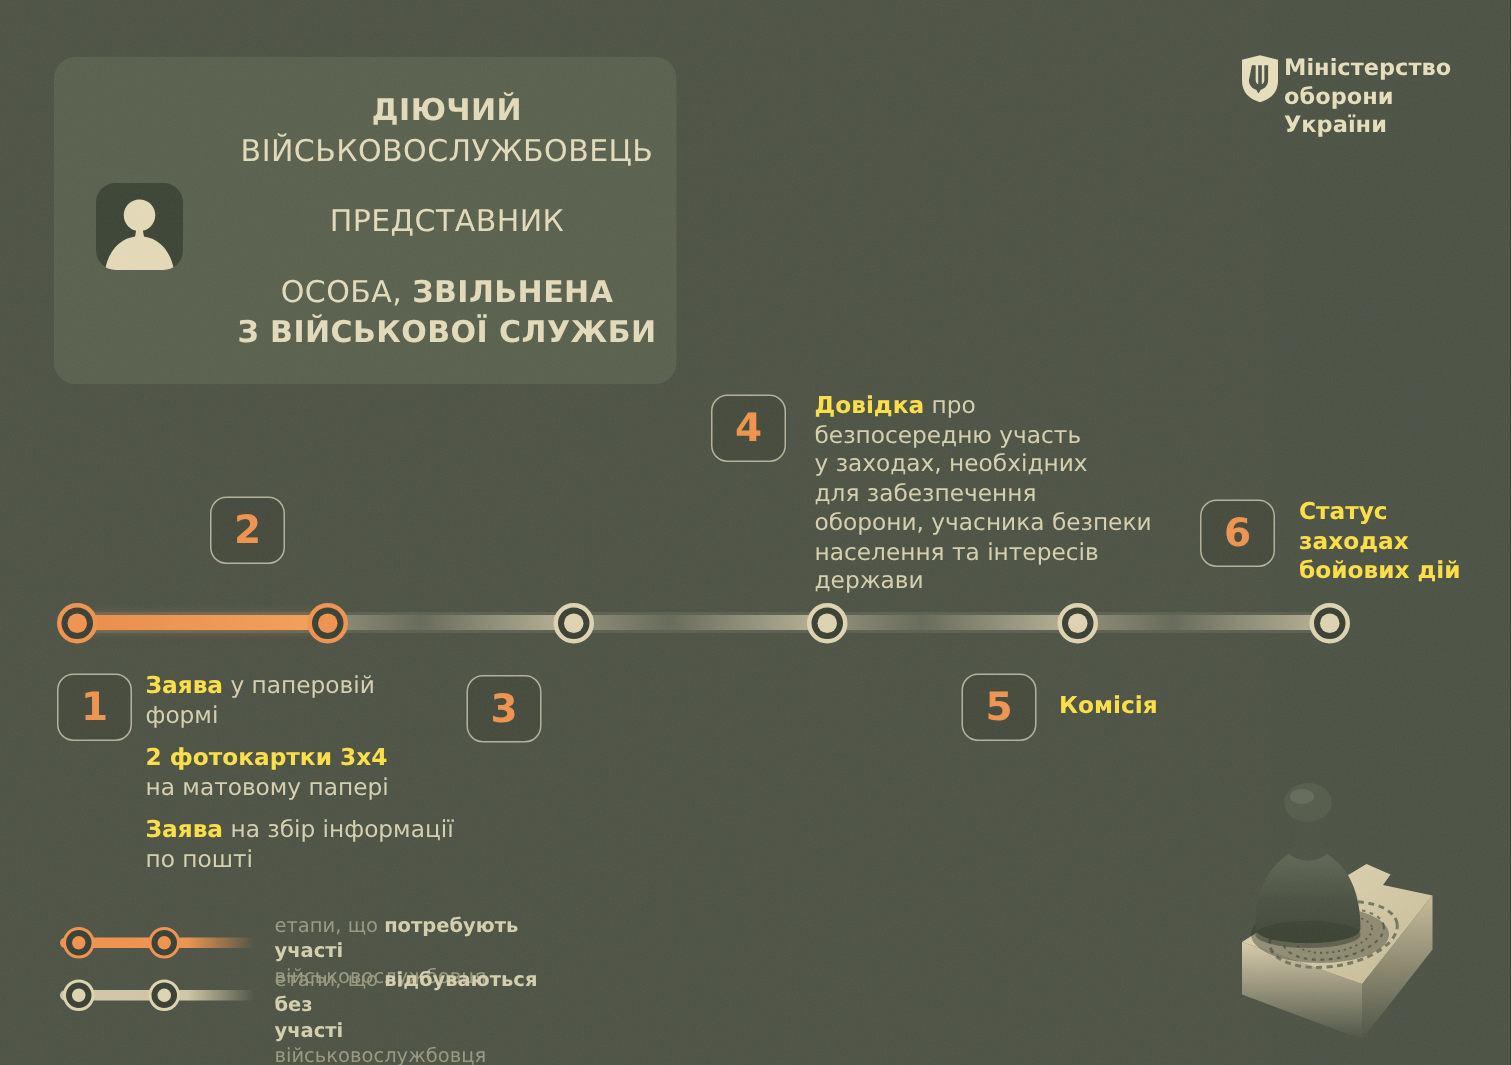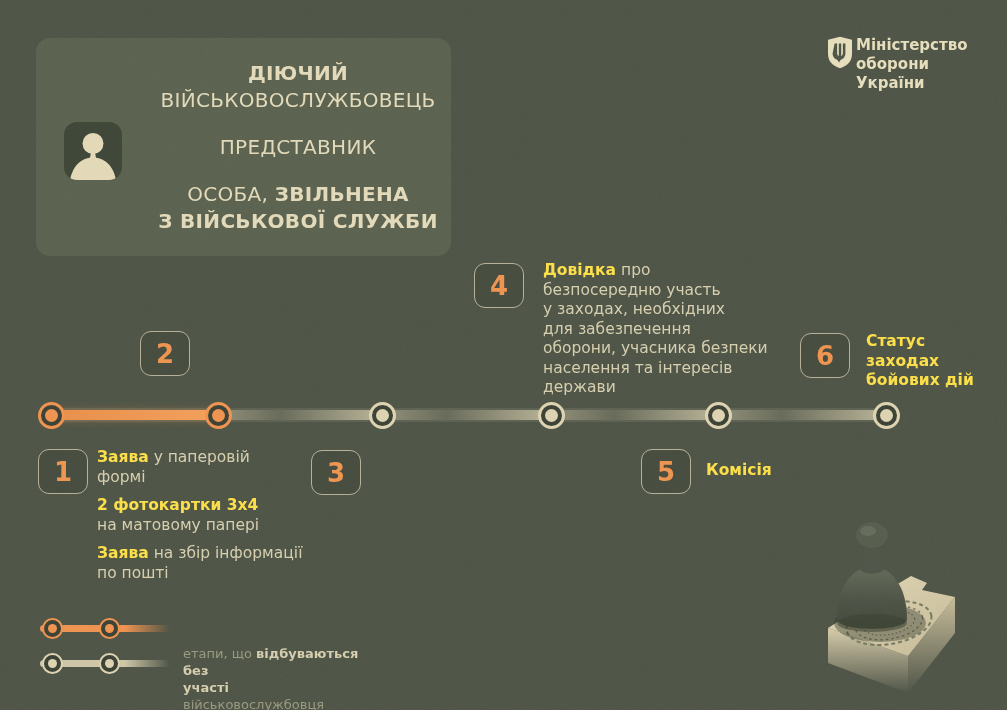--- a/index.html
+++ b/index.html
@@ -163,20 +163,24 @@
 бойових дій</span><span class="pre"></span>
   </div>
 
   <div class="lbar lbar-orange" style="left:40px;top:624.5px;"></div>
   <div class="dot sm orange" style="left:41.5px;top:617.5px;">
       <i></i>
     </div>
   <div class="dot sm orange" style="left:98.5px;top:617.5px;">
       <i></i>
     </div>
+  <div class="ltext" style="left:183px;top:609px;">
+    <span>етапи, що </span><span class="lb">потребують участі</span><span class="pre">
+військовослужбовця</span>
+  </div>
 
   <div class="lbar lbar-cream" style="left:40px;top:659.5px;"></div>
   <div class="dot sm cream" style="left:41.5px;top:652.5px;">
       <i></i>
     </div>
   <div class="dot sm cream" style="left:98.5px;top:652.5px;">
       <i></i>
     </div>
   <div class="ltext" style="left:183px;top:645px;">
     <span>етапи, що </span><span class="lb pre">відбуваються без

